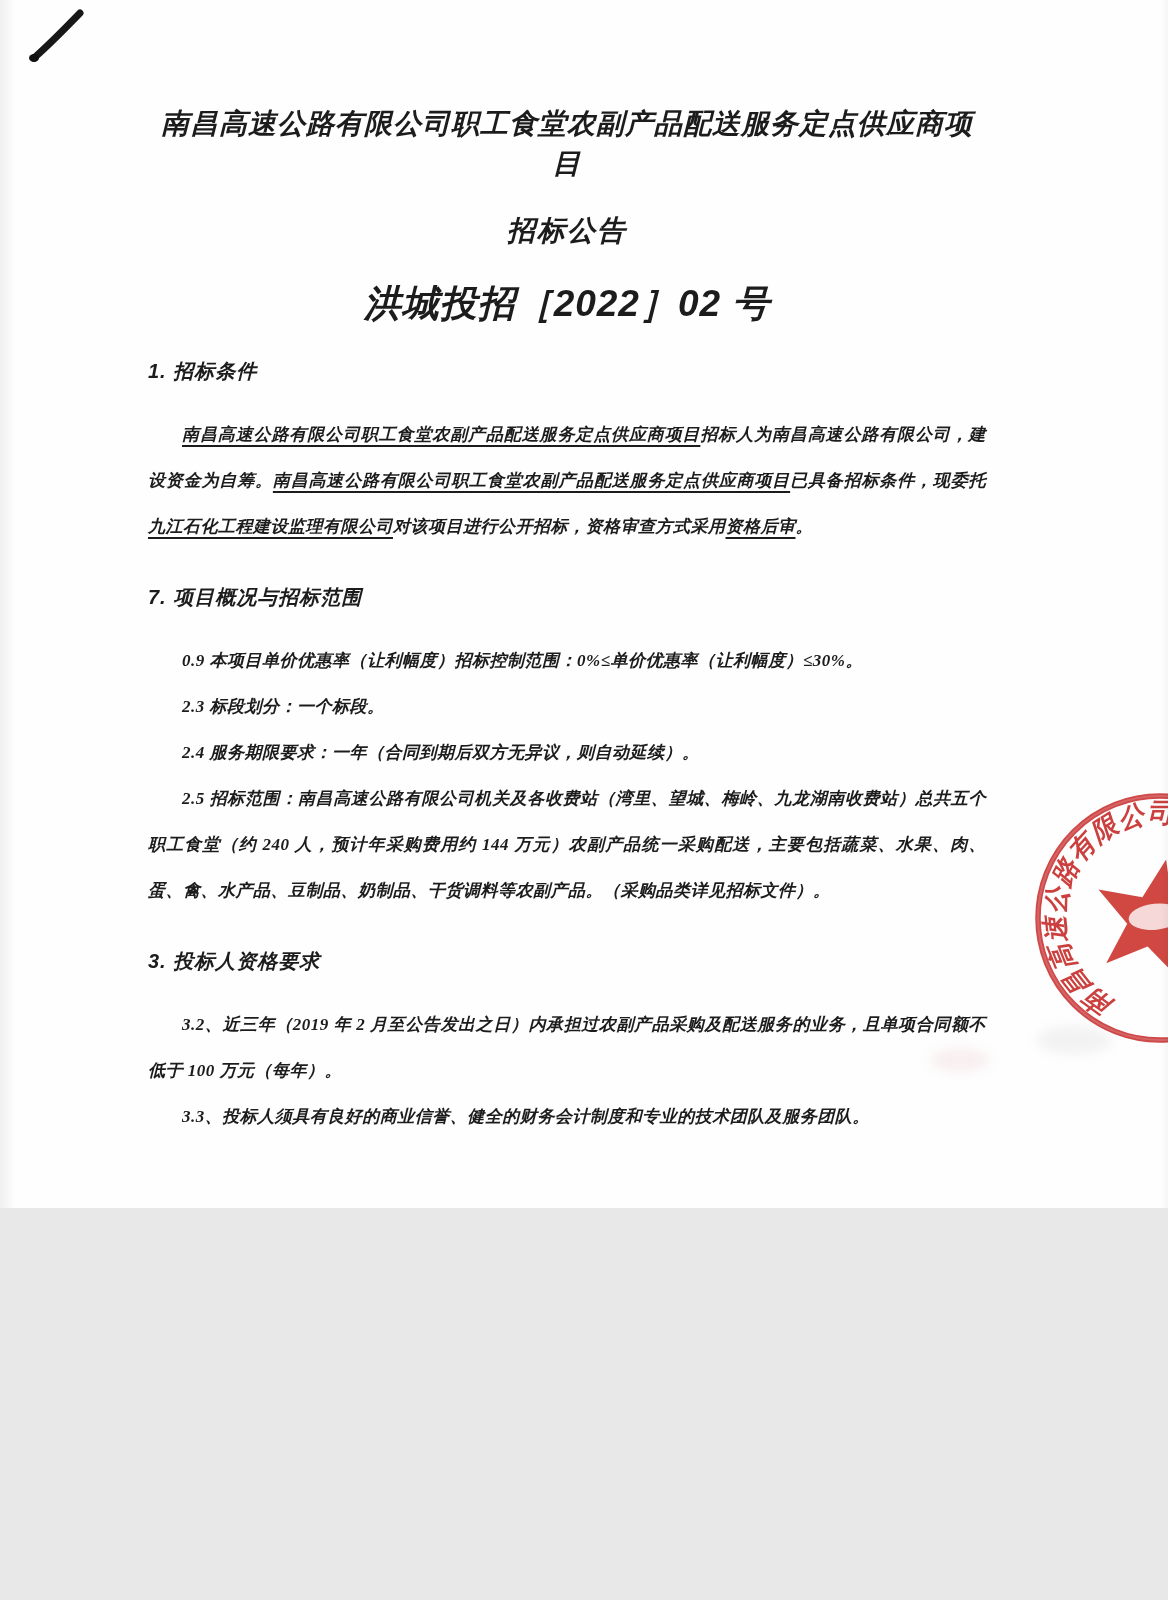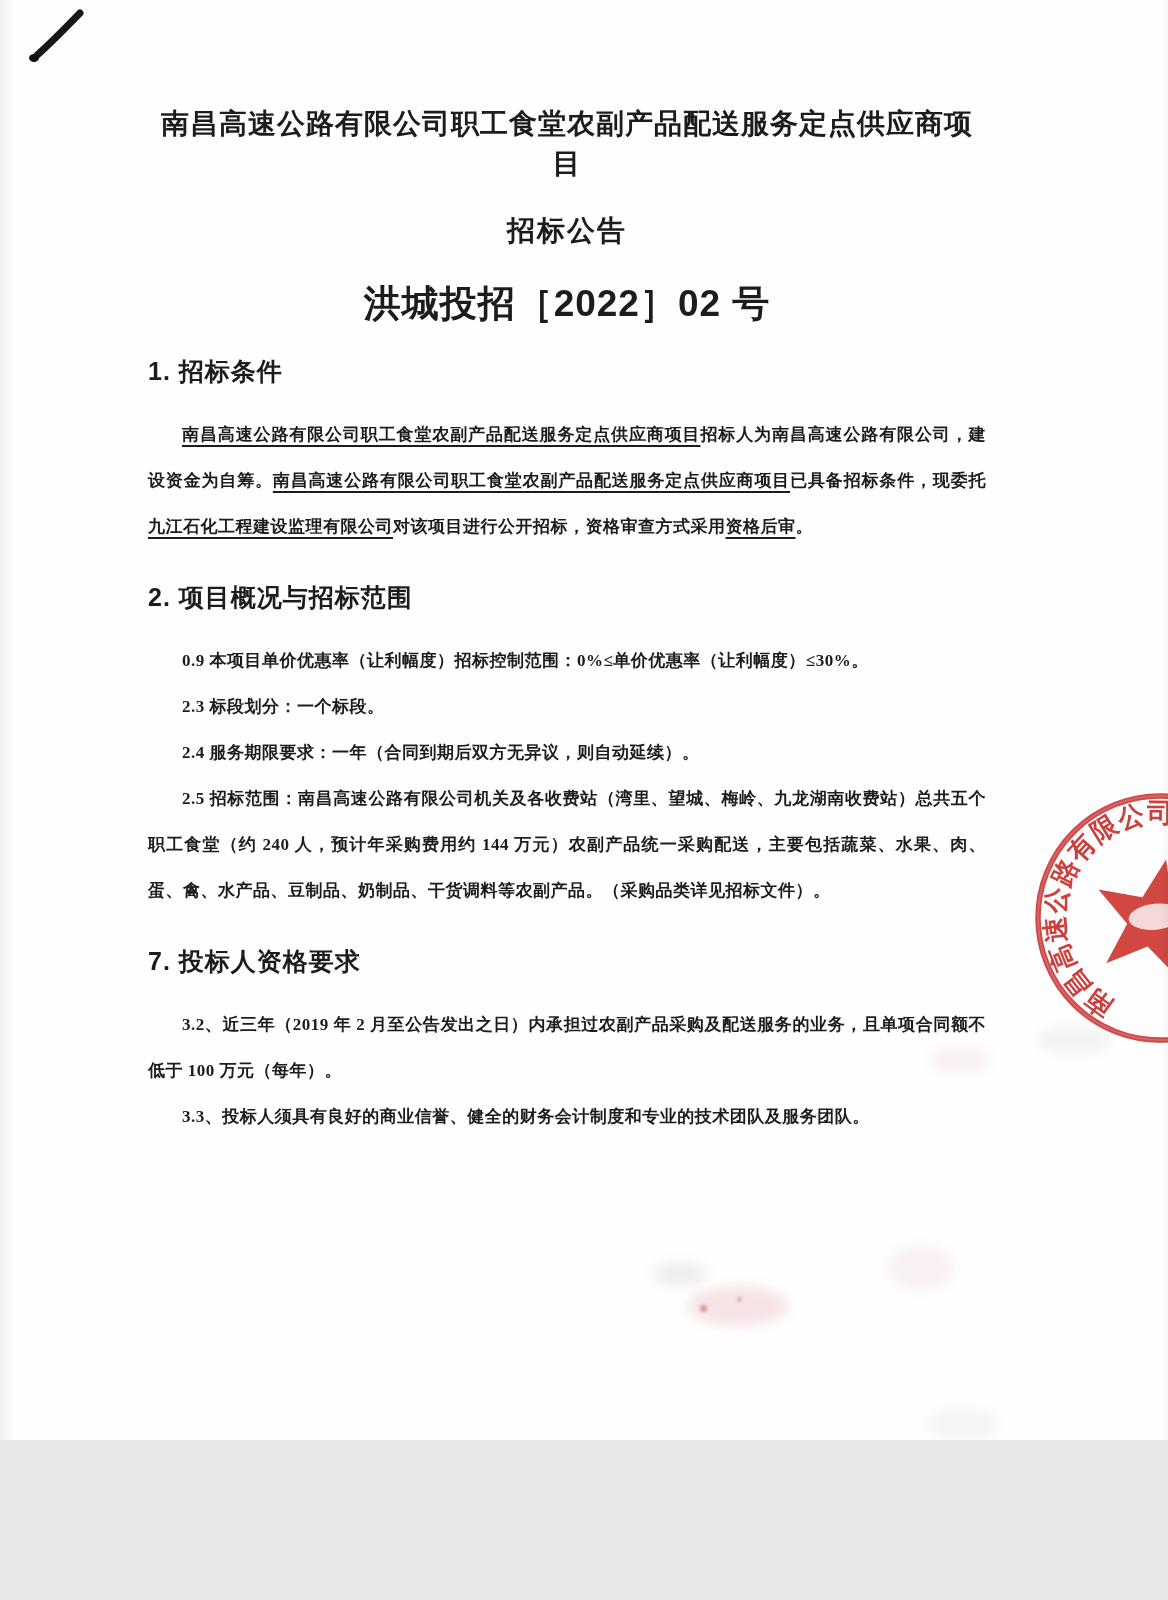--- a/index.html
+++ b/index.html
@@ -1,23 +1,24 @@
 <!DOCTYPE html>
 <html><head>
 <meta charset="utf-8">
 <style>
   html,body{margin:0;padding:0;background:#e8e8e8;}
   .page{
     position:relative;
-    width:1168px;height:1440px;
+    width:1168px;height:1208px;
     margin:0 auto;
     background:#fefefe;
     overflow:hidden;
     font-family:"Liberation Serif","DejaVu Serif",serif;
     color:#1c1c1c;
+    font-style:italic;
   }
   
   .page::before{
     content:"";position:absolute;left:0;top:0;bottom:0;width:16px;
     background:linear-gradient(to right,rgba(0,0,0,0.055),rgba(0,0,0,0));
     pointer-events:none;
   }
   .page::after{
     content:"";position:absolute;right:0;top:0;bottom:0;width:8px;
     background:linear-gradient(to left,rgba(0,0,0,0.03),rgba(0,0,0,0));
@@ -37,21 +38,21 @@
     text-align:center;margin:0 0 34px 0;letter-spacing:2px;
   }
   .doc-number{
     font-family:"Liberation Sans","DejaVu Sans",sans-serif;
     font-weight:bold;font-size:37px;line-height:40px;
     text-align:center;margin:0;letter-spacing:1px;
   }
   .section{margin:0;}
   .section-heading{
     font-family:"Liberation Sans","DejaVu Sans",sans-serif;
-    font-weight:bold;font-size:25px;line-height:34px;
+    font-weight:bold;font-size:20px;line-height:34px;
     margin:30px 0 24px 0;letter-spacing:1px;
   }
   .para{
     margin:0;
     font-size:17px;line-height:46px;font-weight:600;
     text-align:justify;text-justify:inter-ideograph;
     text-indent:2em;letter-spacing:0.5px;
   }
   .u{
     text-decoration:underline;
@@ -91,29 +92,29 @@
     <h2 class="title-sub">招标公告</h2>
 
     <div class="doc-number">洪城投招［2022］02 号</div>
 
     <div class="section">
       <h3 class="section-heading">1. 招标条件</h3>
       <p class="para"><span class="u">南昌高速公路有限公司职工食堂农副产品配送服务定点供应商项目</span><span>招标人为南昌高速公路有限公司，建设资金为自筹。</span><span class="u">南昌高速公路有限公司职工食堂农副产品配送服务定点供应商项目</span><span>已具备招标条件，现委托</span><span class="u">九江石化工程建设监理有限公司</span><span>对该项目进行公开招标，资格审查方式采用</span><span class="u">资格后审</span><span>。</span></p>
     </div>
 
     <div class="section">
-      <h3 class="section-heading">2. 项目概况与招标范围</h3>
+      <h3 class="section-heading">7. 项目概况与招标范围</h3>
       <p class="para">0.9 本项目单价优惠率（让利幅度）招标控制范围：0%≤单价优惠率（让利幅度）≤30%。</p>
       <p class="para">2.3 标段划分：一个标段。</p>
       <p class="para">2.4 服务期限要求：一年（合同到期后双方无异议，则自动延续）。</p>
       <p class="para">2.5 招标范围：南昌高速公路有限公司机关及各收费站（湾里、望城、梅岭、九龙湖南收费站）总共五个职工食堂（约 240 人，预计年采购费用约 144 万元）农副产品统一采购配送，主要包括蔬菜、水果、肉、蛋、禽、水产品、豆制品、奶制品、干货调料等农副产品。（采购品类详见招标文件）。</p>
     </div>
 
     <div class="section">
-      <h3 class="section-heading">7. 投标人资格要求</h3>
+      <h3 class="section-heading">3. 投标人资格要求</h3>
       <p class="para">3.2、近三年（2019 年 2 月至公告发出之日）内承担过农副产品采购及配送服务的业务，且单项合同额不低于 100 万元（每年）。</p>
       <p class="para">3.3、投标人须具有良好的商业信誉、健全的财务会计制度和专业的技术团队及服务团队。</p>
     </div>
 
   </div>
 
   <svg class="seal" width="300" height="300" viewBox="0 0 300 300">
     <circle cx="150" cy="150" r="122" fill="none" stroke="#c8302e" stroke-width="5.5" opacity="0.88"></circle>
     <circle cx="150" cy="150" r="122" fill="none" stroke="#e2848d" stroke-width="2" opacity="0.45"></circle>
     <path id="sealArc" d="M105,234.8 A96,96 0 0 1 166.7,55.5" fill="none"></path>

